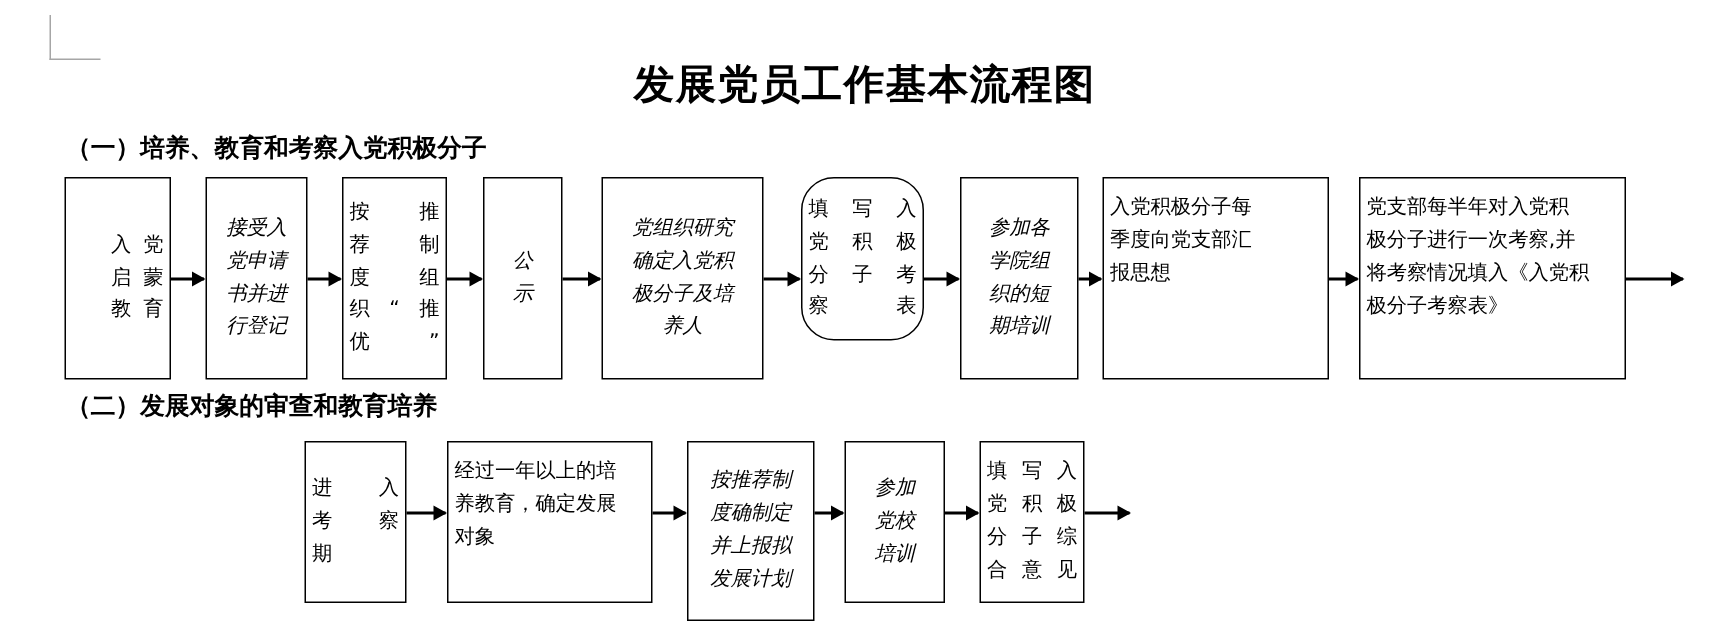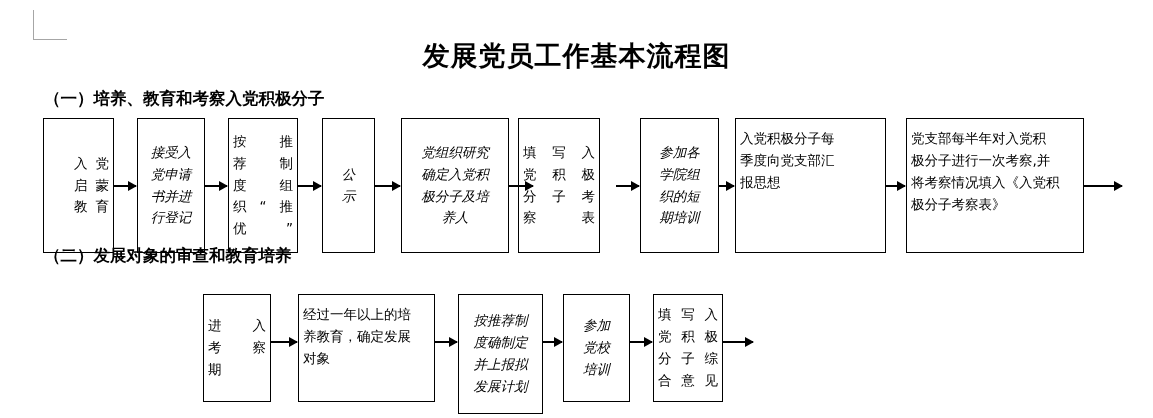--- a/index.html
+++ b/index.html
@@ -41,21 +41,21 @@
   }
 
   .section-label {
     position: absolute;
     font-family: "DejaVu Serif", "Liberation Serif", serif;
     font-size: 16.5px;
     font-weight: 700;
     white-space: nowrap;
   }
   .section-label.s1 { left: 44px; top: 88px; }
-  .section-label.s2 { left: 44px; top: 245px; }
+  .section-label.s2 { left: 44px; top: 260px; }
 
   
   .fbox {
     position: absolute;
     box-sizing: border-box;
     border: 1.4px solid #000000;
     background: #ffffff;
     display: flex;
     align-items: center;
     justify-content: center;
@@ -115,21 +115,21 @@
 </div>
 
 <div class="fbox centered" style="left:322px; top:118px; width:53px; height:135px;">
   <div class="btext">公<br>示</div>
 </div>
 
 <div class="fbox centered" style="left:401px; top:118px; width:108px; height:135px;">
   <div class="btext">党组织研究<br>确定入党积<br>极分子及培<br>养人</div>
 </div>
 
-<div class="fbox spread" style="left:518px; top:118px; width:82px; height:135px;">
+<div class="fbox spread" style="left:534px; top:118px; width:82px; height:109px;border-radius:22px;">
   <div class="btext">填 写 入<br>党 积 极<br>分 子 考<br>察表</div>
 </div>
 
 <div class="fbox centered" style="left:640px; top:118px; width:79px; height:135px;">
   <div class="btext">参加各<br>学院组<br>织的短<br>期培训</div>
 </div>
 
 <div class="fbox topalign" style="left:735px; top:118px; width:151px; height:135px;">
   <div class="btext">入党积极分子每<br>季度向党支部汇<br>报思想</div>
 </div>

